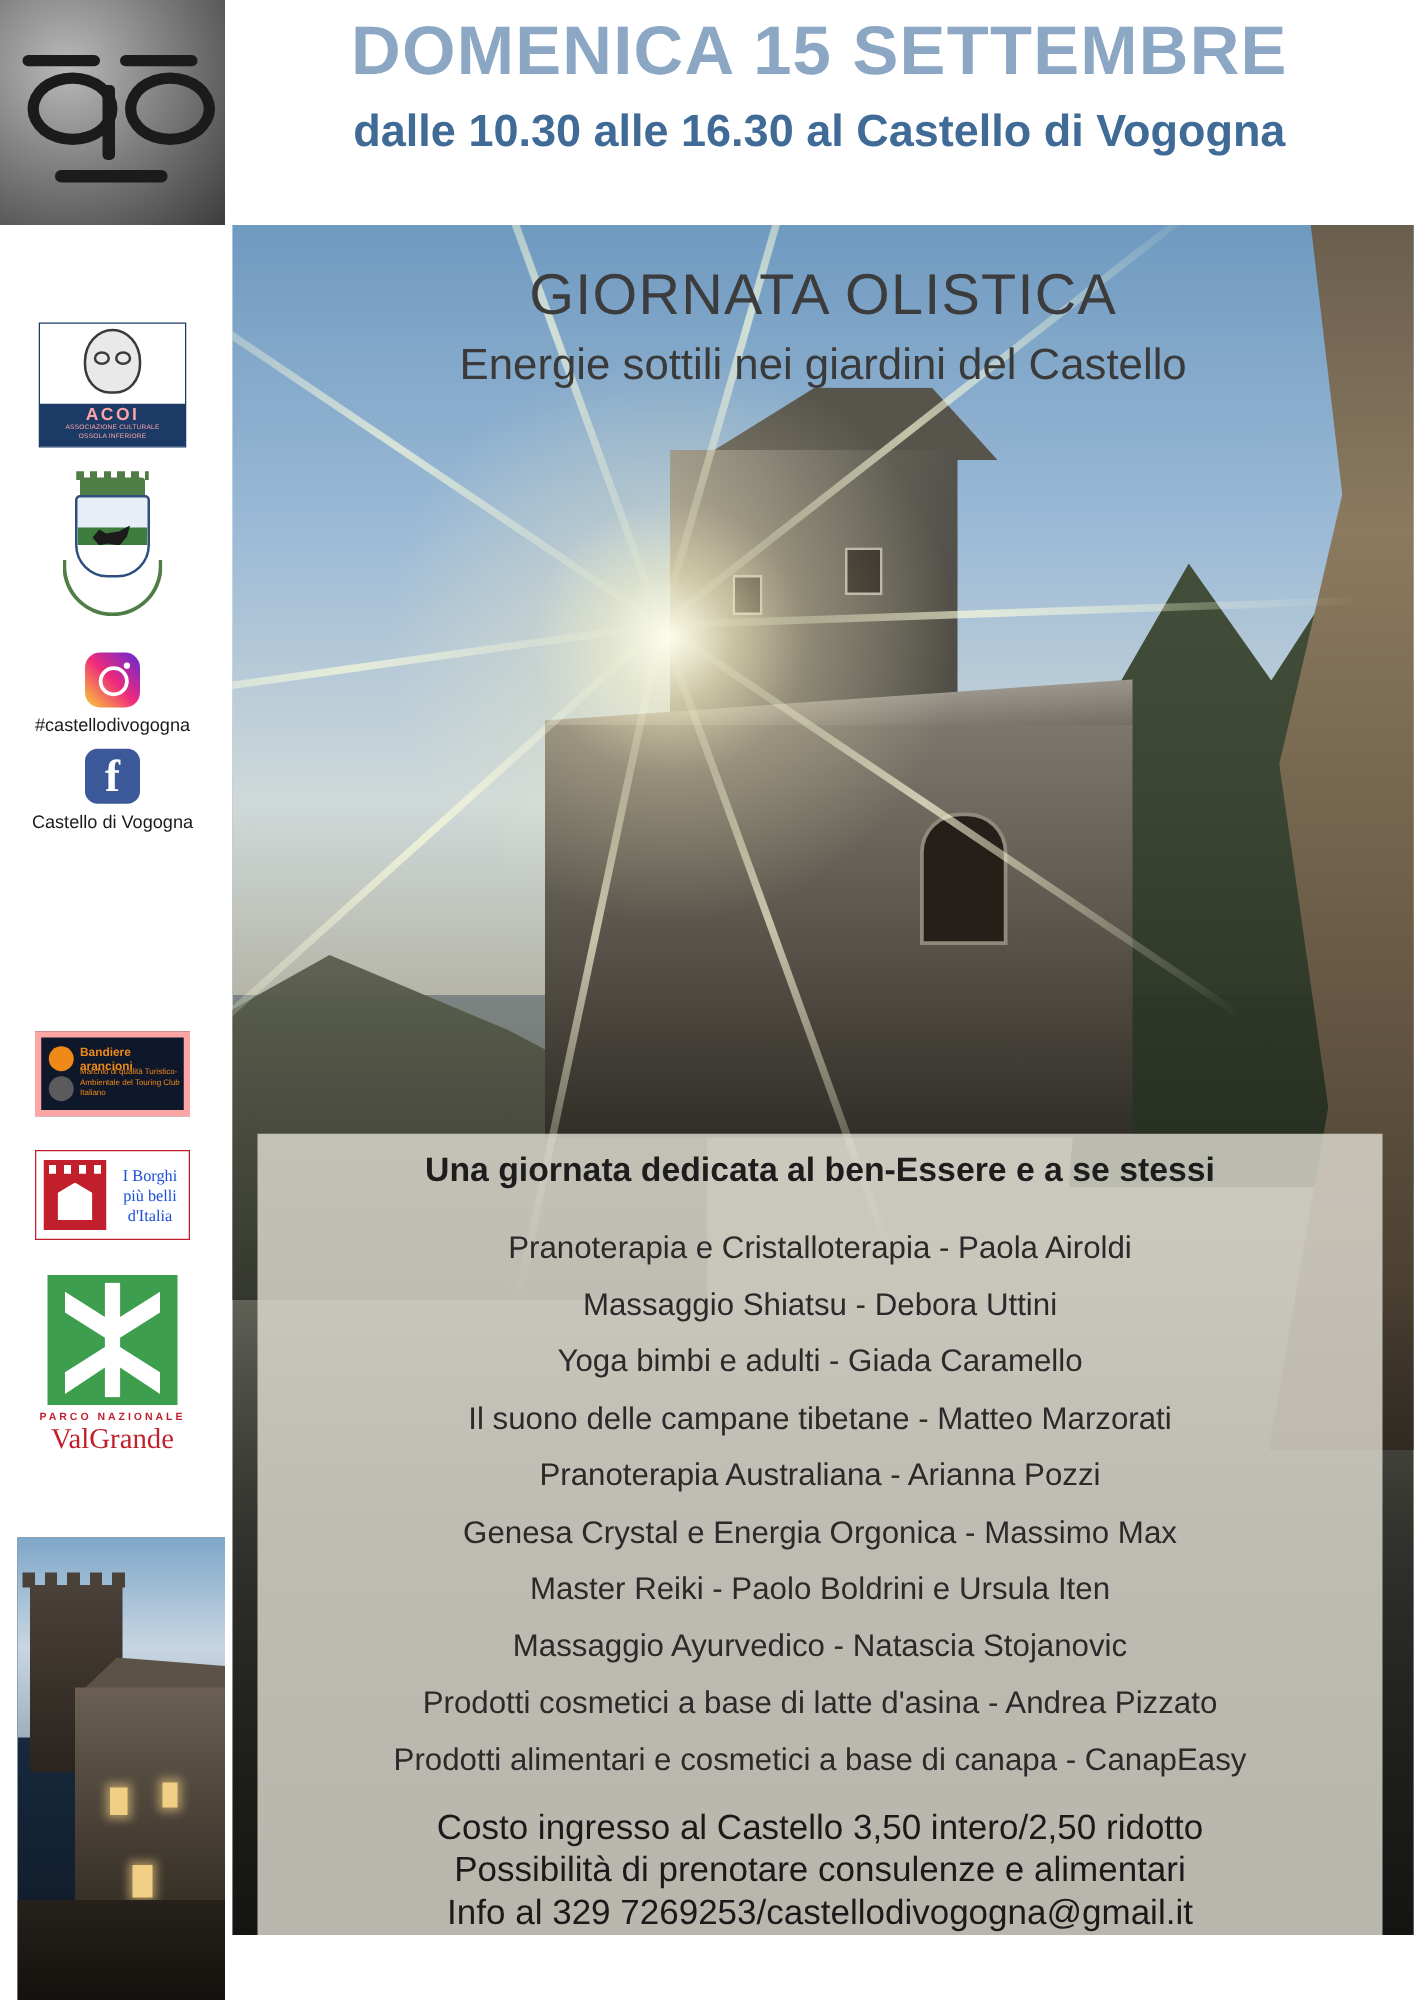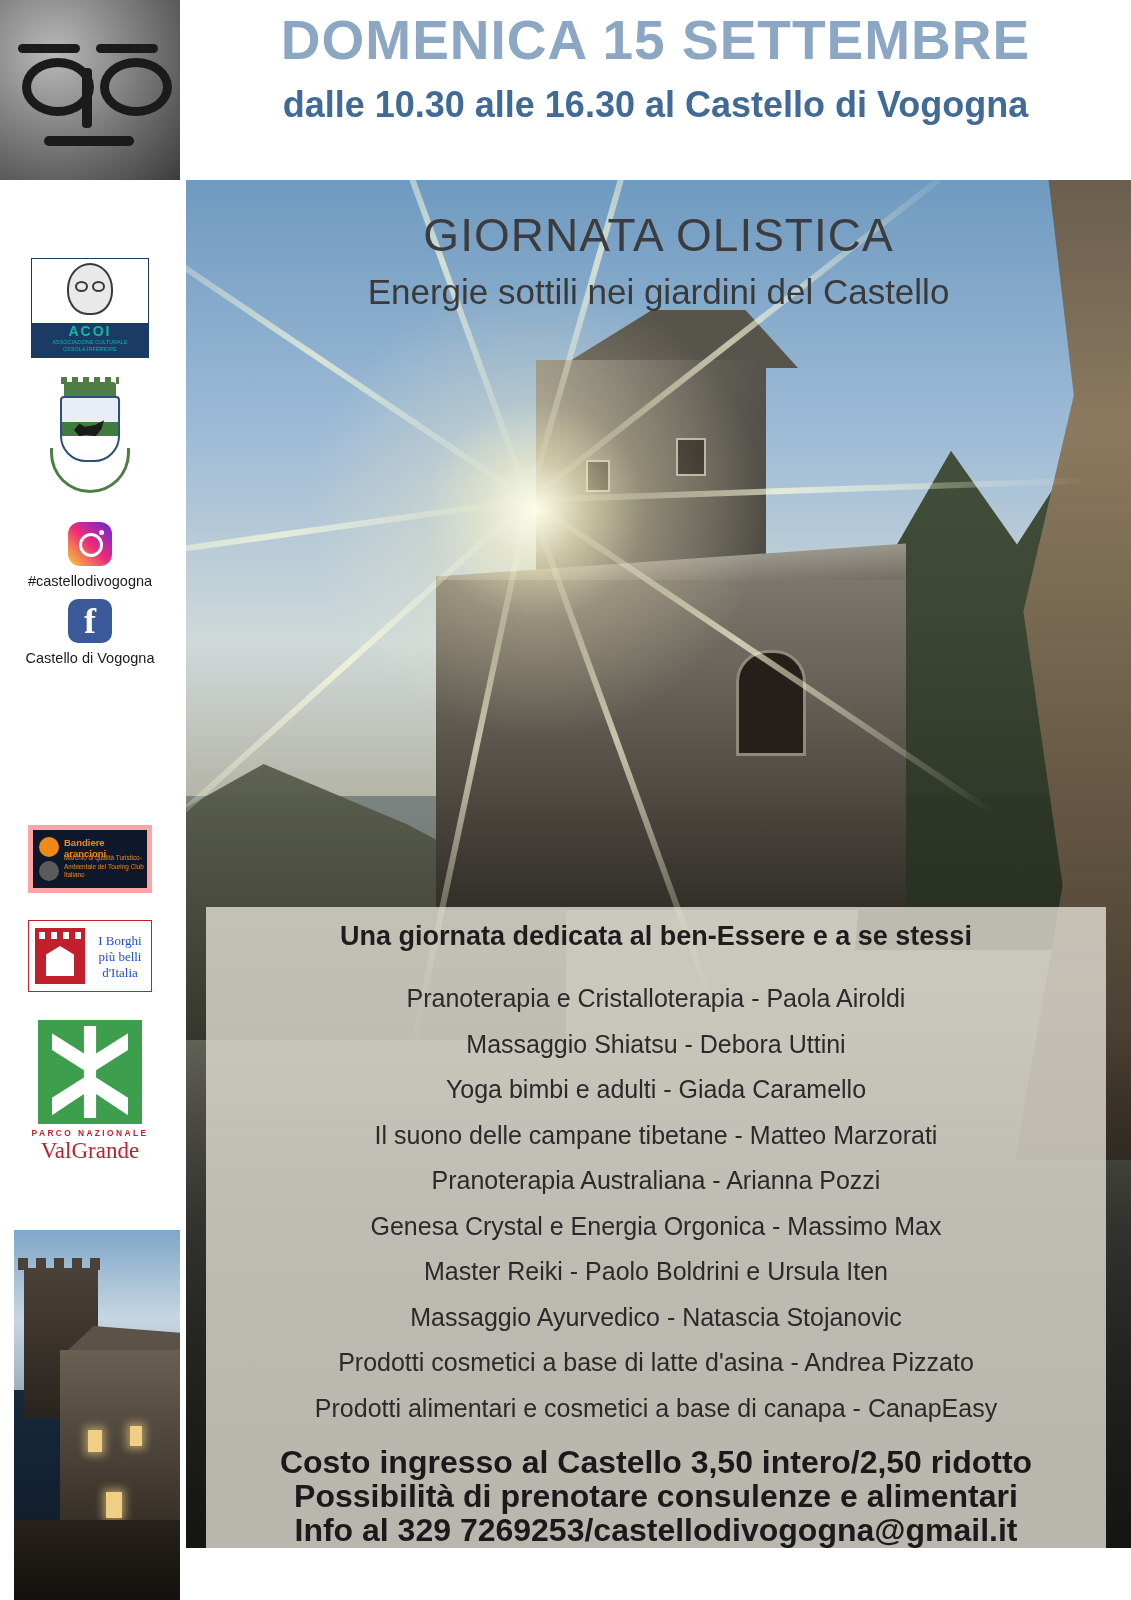--- a/index.html
+++ b/index.html
@@ -128,21 +128,21 @@
     border: 2px solid #3a3a3a;
     border-radius: 50%;
   }
   .acoi-mask:before { left: 6px; }
   .acoi-mask:after { right: 6px; }
   .acoi-band {
     position: absolute;
     left: 0; bottom: 0;
     width: 100%; height: 34px;
     background: #1b3a66;
-    color: #14b8a6;
+    color: #fca5a5;
     box-sizing: border-box;
     padding-top: 1px;
   }
   .acoi-name { font-size: 14px; font-weight: bold; letter-spacing: 2px; line-height: 15px;}
   .acoi-sub { font-size: 5.2px; line-height: 7px; letter-spacing: .2px; }
 
   
   .comune {
     width: 86px; height: 112px;
     margin: 0 auto;
@@ -512,22 +512,22 @@
   }
   .program-item {
     font-size: 25px;
     color: #2a2a2a;
     line-height: 45.5px;
   }
   .program-footer {
     margin-top: 14px;
   }
   .program-footer div {
-    font-size: 32px;
-    font-weight: bold;
+    font-size: 28px;
+    font-weight: normal;
     color: #1a1a1a;
     line-height: 34px;
   }
 </style>
 </head>
 <body>
 
 <div class="header">
   <div class="header-mask">
     <div class="mask-bg"></div>

